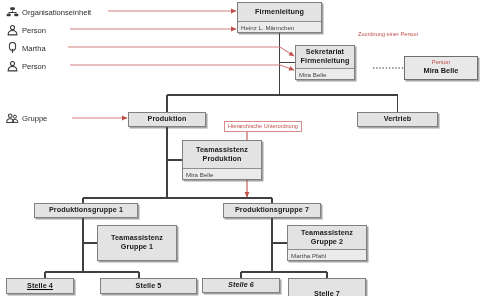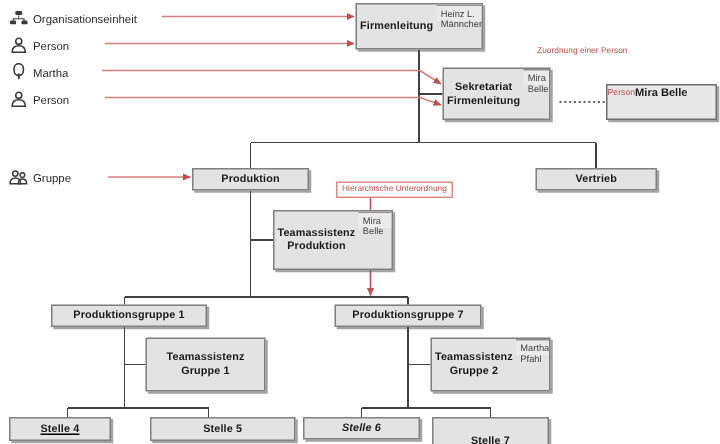--- a/index.html
+++ b/index.html
@@ -13,21 +13,21 @@
   #stage{position:absolute;left:0;top:0;width:480px;height:296px;padding-left:48px;}
   #wires{position:absolute;left:0;top:0;width:480px;height:296px;pointer-events:none;}
 
   
   .node{
     position:absolute;
     box-sizing:border-box;
     border:1px solid #808080;
     background:#e3e3e3;
     box-shadow:1.5px 1.5px 0 rgba(90,90,90,.55);
-    display:flex;flex-direction:row;
+    display:flex;flex-direction:column;
     overflow:hidden;
   }
   .node .title{
     font-weight:bold;
     font-size:7.2px;
     color:#1a1a1a;
     text-align:center;
     line-height:8.6px;
     padding:2px 2px 2px 2px;
     flex:1 1 auto;
@@ -189,21 +189,21 @@
           </svg>
         </span>
         <span class="lbl">Gruppe</span>
       </div>
     </div>
   <div id="nodes-layer">
       <div class="node" style="left: 237px; top: 2px; width: 85px; height: 31px;">
         <div class="title">Firmenleitung</div>
         <div class="sub">Heinz L. Männchen</div>
       </div>
-      <div class="node" style="left: 295px; top: 45px; width: 72px; height: 35px;">
+      <div class="node" style="left: 295px; top: 45px; width: 60px; height: 35px;">
         <div class="title">Sekretariat
 Firmenleitung</div>
         <div class="sub">Mira Belle</div>
       </div>
       <div class="node person-box" style="left: 404px; top: 56px; width: 74px; height: 24px;">
         <div class="ptype">Person</div>
         <div class="pname">Mira Belle</div>
       </div>
       <div class="node" style="left: 128px; top: 112px; width: 78px; height: 15px;">
         <div class="title">Produktion</div>

